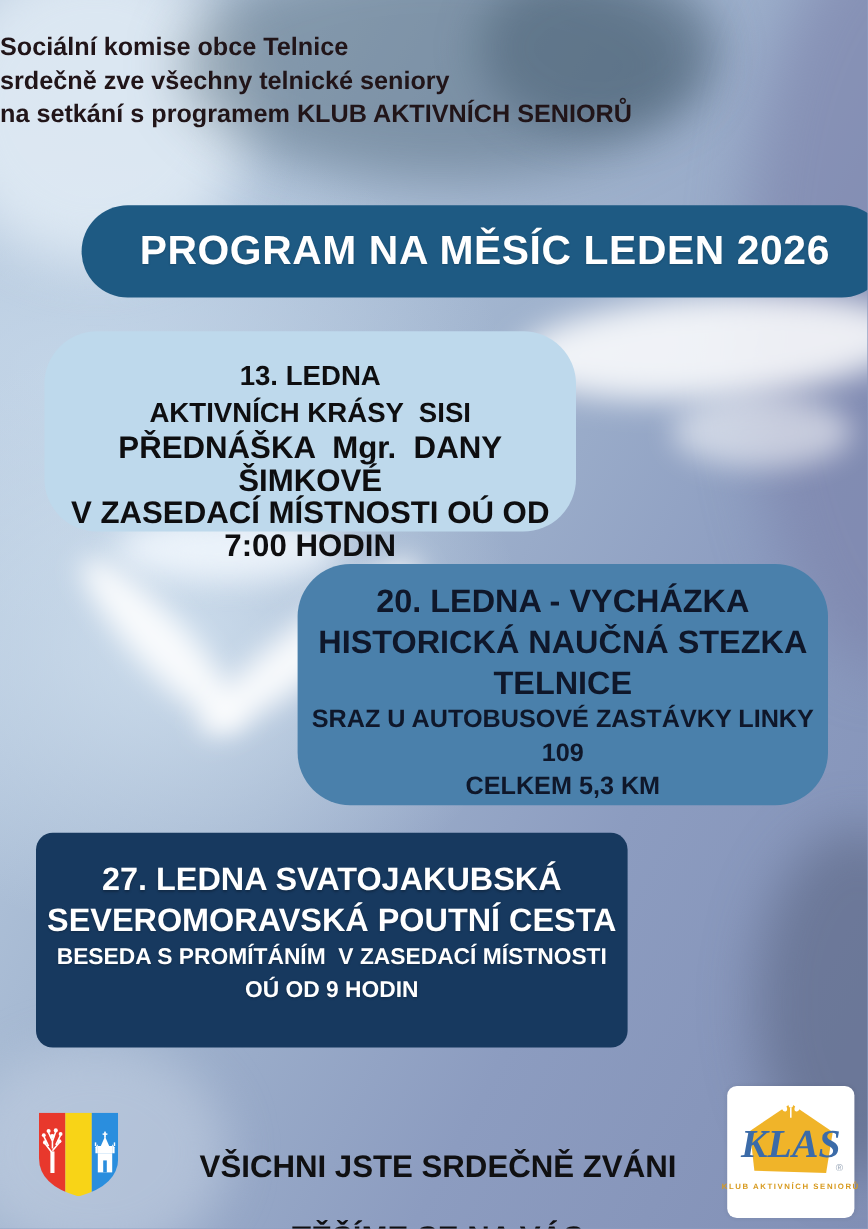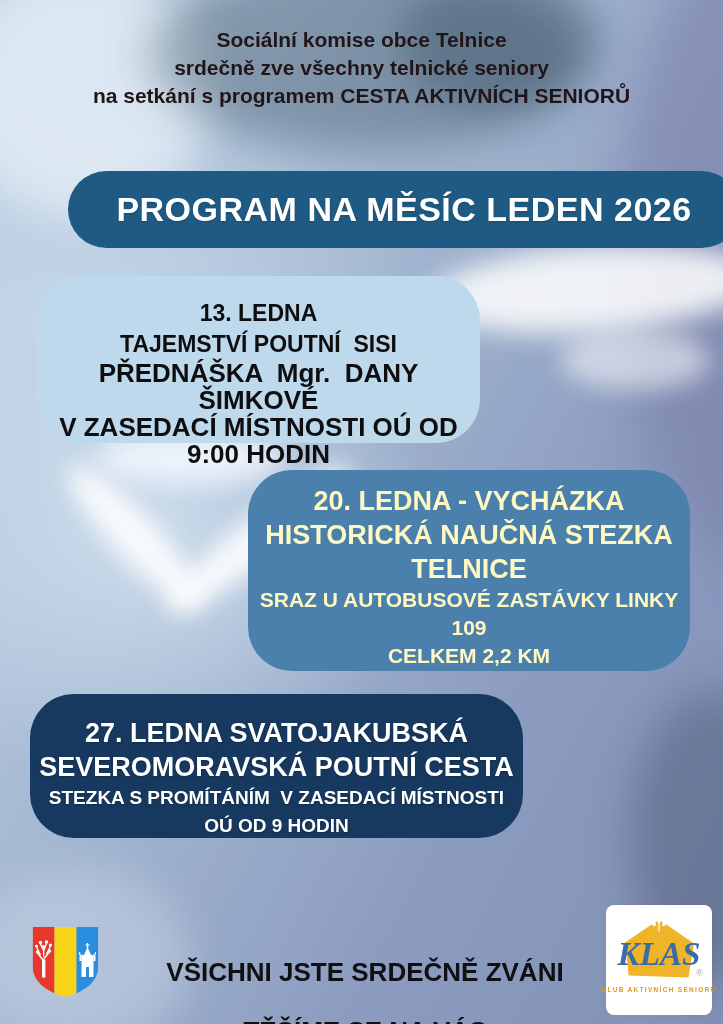--- a/index.html
+++ b/index.html
@@ -23,21 +23,21 @@
   .frost-band-right{left:430px;top:246px;width:330px;height:86px;background:rgba(255,255,255,.85);filter:blur(13px);transform:rotate(-4deg);}
   .frost-speck{left:560px;top:330px;width:150px;height:60px;background:rgba(255,255,255,.55);filter:blur(12px);}
   .frost-arm-a{left:70px;top:445px;width:190px;height:44px;background:rgba(255,255,255,.88);filter:blur(11px);transform:rotate(47deg);transform-origin:left center;}
   .frost-arm-b{left:168px;top:588px;width:230px;height:44px;background:rgba(255,255,255,.88);filter:blur(11px);transform:rotate(-38deg);transform-origin:left center;}
   .frost-cap{left:95px;top:430px;width:190px;height:55px;background:rgba(245,250,255,.8);filter:blur(13px);}
   .dark-right-bottom{left:630px;top:690px;width:170px;height:290px;background:rgba(82,92,120,.5);filter:blur(22px);}
   .light-bottomleft{left:-30px;top:870px;width:220px;height:180px;background:rgba(196,210,228,.55);filter:blur(20px);}
 
   .header{
     position:absolute;left:0;top:26px;width:723px;
-    text-align:center;color:#211519;
+    color:#211519;
     font-size:21px;font-weight:bold;line-height:28px;
   }
   .header div{white-space:pre-wrap;}
 
   .banner{
     position:absolute;left:68px;top:171px;width:672px;height:77px;
     background:#1e5a83;border-radius:39px;
     display:flex;align-items:center;justify-content:center;
   }
   .banner .banner-title{
@@ -45,25 +45,25 @@
     text-shadow:0 1px 2px rgba(0,0,0,.18);
   }
 
   .event-box{position:absolute;border-radius:44px;text-align:center;}
   .ev-title,.ev-detail{white-space:pre-wrap;font-weight:bold;}
 
   .box1{left:37px;top:276px;width:443px;height:167px;background:#bed9ec;color:#0e0e10;padding-top:22px;box-sizing:border-box;}
   .box1 .ev-title{font-size:23px;line-height:31px;}
   .box1 .ev-detail{font-size:26px;line-height:27px;}
 
-  .box2{left:248px;top:470px;width:442px;height:201px;background:#4a80ab;color:#fef9c3;padding-top:14px;box-sizing:border-box;}
+  .box2{left:248px;top:470px;width:442px;height:201px;background:#4a80ab;color:#0f172a;padding-top:14px;box-sizing:border-box;}
   .box2 .ev-title{font-size:27px;line-height:34px;}
   .box2 .ev-detail{font-size:21px;line-height:28px;}
 
-  .box3{left:30px;top:694px;width:493px;height:144px;background:#17395f;color:#ffffff;padding-top:22px;box-sizing:border-box;}
+  .box3{left:30px;top:694px;width:493px;height:179px;background:#17395f;color:#ffffff;padding-top:22px;box-sizing:border-box;border-radius:14px;}
   .box3 .ev-title{font-size:27px;line-height:34px;text-shadow:0 1px 2px rgba(0,0,0,.25);}
   .box3 .ev-detail{font-size:19px;line-height:28px;text-shadow:0 1px 2px rgba(0,0,0,.25);}
 
   .coat{position:absolute;left:32px;top:927px;width:67px;height:70px;}
 
   .invitation{
     position:absolute;left:120px;top:932px;width:490px;
     text-align:center;color:#101012;font-weight:bold;
     font-size:26px;line-height:37px;
   }
@@ -94,46 +94,46 @@
   <div class="bg-layer frost-speck"></div>
   <div class="bg-layer frost-cap"></div>
   <div class="bg-layer frost-arm-a"></div>
   <div class="bg-layer frost-arm-b"></div>
   <div class="bg-layer dark-right-bottom"></div>
   <div class="bg-layer light-bottomleft"></div>
 
   <div class="header">
     <div>Sociální komise obce Telnice</div>
     <div>srdečně zve všechny telnické seniory</div>
-    <div>na setkání s programem CESTA AKTIVNÍCH SENIORŮ</div>
+    <div>na setkání s programem KLUB AKTIVNÍCH SENIORŮ</div>
   </div>
 
   <div class="banner">
     <span class="banner-title">PROGRAM NA MĚSÍC LEDEN 2026</span>
   </div>
 
   <section class="event-box box1">
     <div class="ev-title">13. LEDNA</div>
-    <div class="ev-title">TAJEMSTVÍ POUTNÍ  SISI</div>
+    <div class="ev-title">AKTIVNÍCH KRÁSY  SISI</div>
     <div class="ev-detail">PŘEDNÁŠKA  Mgr.  DANY ŠIMKOVÉ</div>
-    <div class="ev-detail">V ZASEDACÍ MÍSTNOSTI OÚ OD 9:00 HODIN</div>
+    <div class="ev-detail">V ZASEDACÍ MÍSTNOSTI OÚ OD 7:00 HODIN</div>
   </section>
 
   <section class="event-box box2">
     <div class="ev-title">20. LEDNA - VYCHÁZKA</div>
     <div class="ev-title">HISTORICKÁ NAUČNÁ STEZKA</div>
     <div class="ev-title">TELNICE</div>
     <div class="ev-detail">SRAZ U AUTOBUSOVÉ ZASTÁVKY LINKY 109</div>
-    <div class="ev-detail">CELKEM 2,2 KM</div>
+    <div class="ev-detail">CELKEM 5,3 KM</div>
   </section>
 
   <section class="event-box box3">
     <div class="ev-title">27. LEDNA SVATOJAKUBSKÁ</div>
     <div class="ev-title">SEVEROMORAVSKÁ POUTNÍ CESTA</div>
-    <div class="ev-detail">STEZKA S PROMÍTÁNÍM  V ZASEDACÍ MÍSTNOSTI</div>
+    <div class="ev-detail">BESEDA S PROMÍTÁNÍM  V ZASEDACÍ MÍSTNOSTI</div>
     <div class="ev-detail">OÚ OD 9 HODIN</div>
   </section>
 
   <svg class="coat" viewBox="0 0 66 70">
     <defs>
       <clipPath id="shieldClip">
           <path d="M0,0 H66 V38 Q66,61 33,70 Q0,61 0,38 Z"></path>
         </clipPath>
     </defs>
     <g clip-path="url(#shieldClip)">

